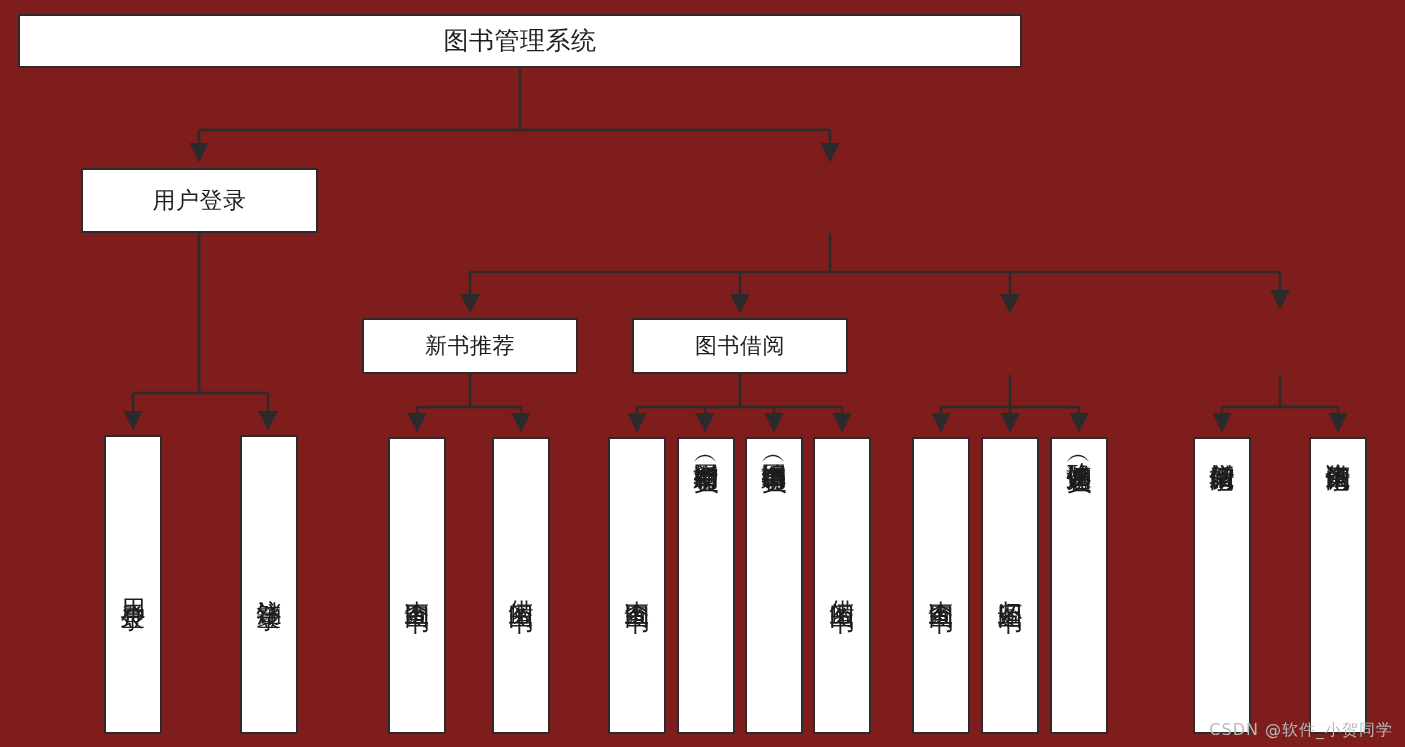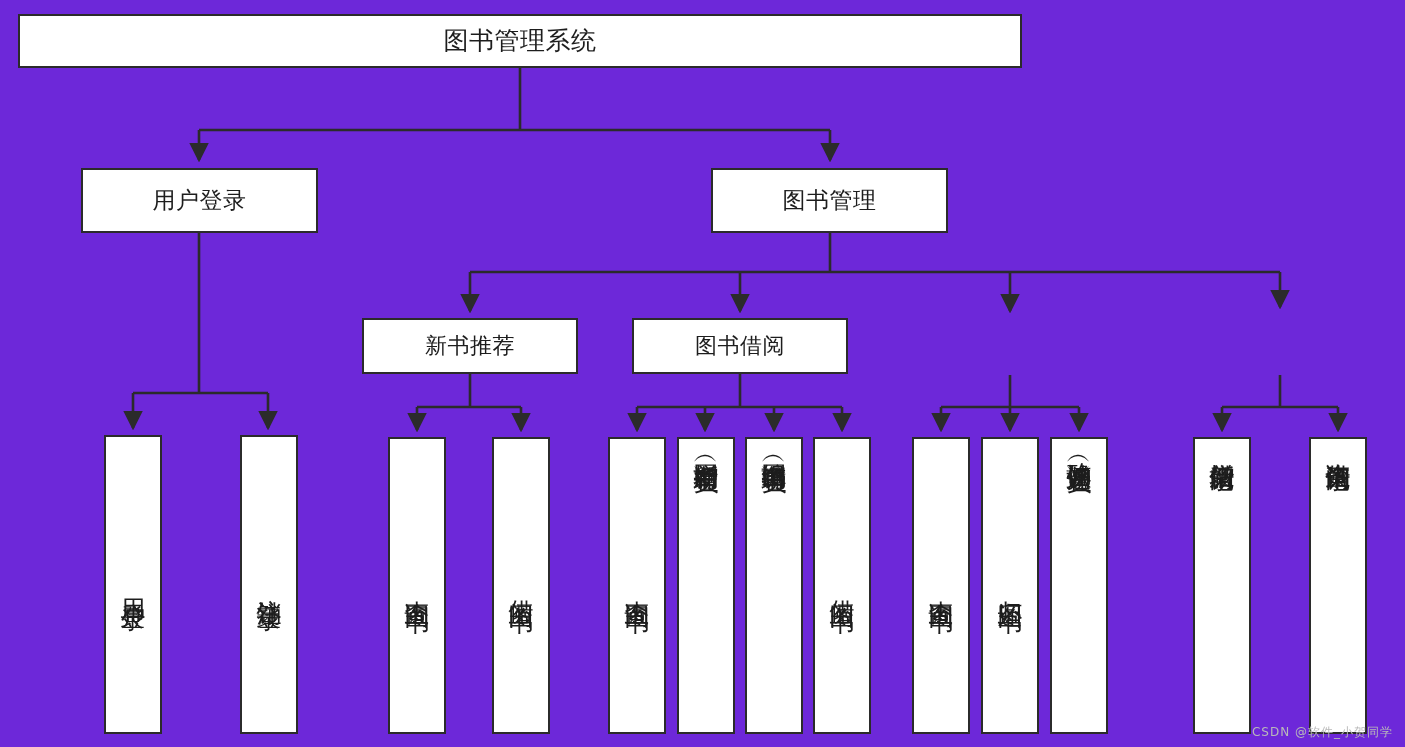--- a/index.html
+++ b/index.html
@@ -8,21 +8,21 @@
     padding: 0;
     background: #ffffff;
   }
   body {
     font-family: "DejaVu Sans", "Liberation Sans", sans-serif;
   }
   #canvas {
     position: relative;
     width: 1405px;
     height: 747px;
-    background: #6d28d9;
+    background: #7f1d1d;
     overflow: hidden;
   }
   #edges {
     position: absolute;
     left: 0;
     top: 0;
     width: 1405px;
     height: 747px;
     pointer-events: none;
   }
@@ -76,21 +76,21 @@
     justify-content: center;
   }
   .node.leaf.long .label-wrap {
     align-items: flex-start;
     padding-top: 4px;
   }
   .watermark {
     position: absolute;
     right: 12px;
     bottom: 6px;
-    font-size: 12px;
+    font-size: 16px;
     color: #b9b9b9;
     letter-spacing: 1px;
     white-space: nowrap;
     font-family: "DejaVu Sans", "Liberation Sans", sans-serif;
   }
 </style>
 </head>
 <body>
 
 <div id="canvas">
@@ -146,23 +146,20 @@
   </svg>
 
   <div class="node horiz root" style="left:18px; top:14px; width:1004px; height:54px;">
     <span class="label">图书管理系统</span>
   </div>
 
   <div class="node horiz lvl2" style="left:81px; top:168px; width:237px; height:65px;">
     <span class="label">用户登录</span>
   </div>
 
-  <div class="node horiz lvl2" style="left:711px; top:168px; width:237px; height:65px;">
-    <span class="label">图书管理</span>
-  </div>
 
   <div class="node horiz lvl3" style="left:632px; top:318px; width:216px; height:56px;">
     <span class="label">图书借阅</span>
   </div>
 
   <div class="node horiz lvl3" style="left:362px; top:318px; width:216px; height:56px;">
     <span class="label">新书推荐</span>
   </div>
 
 

